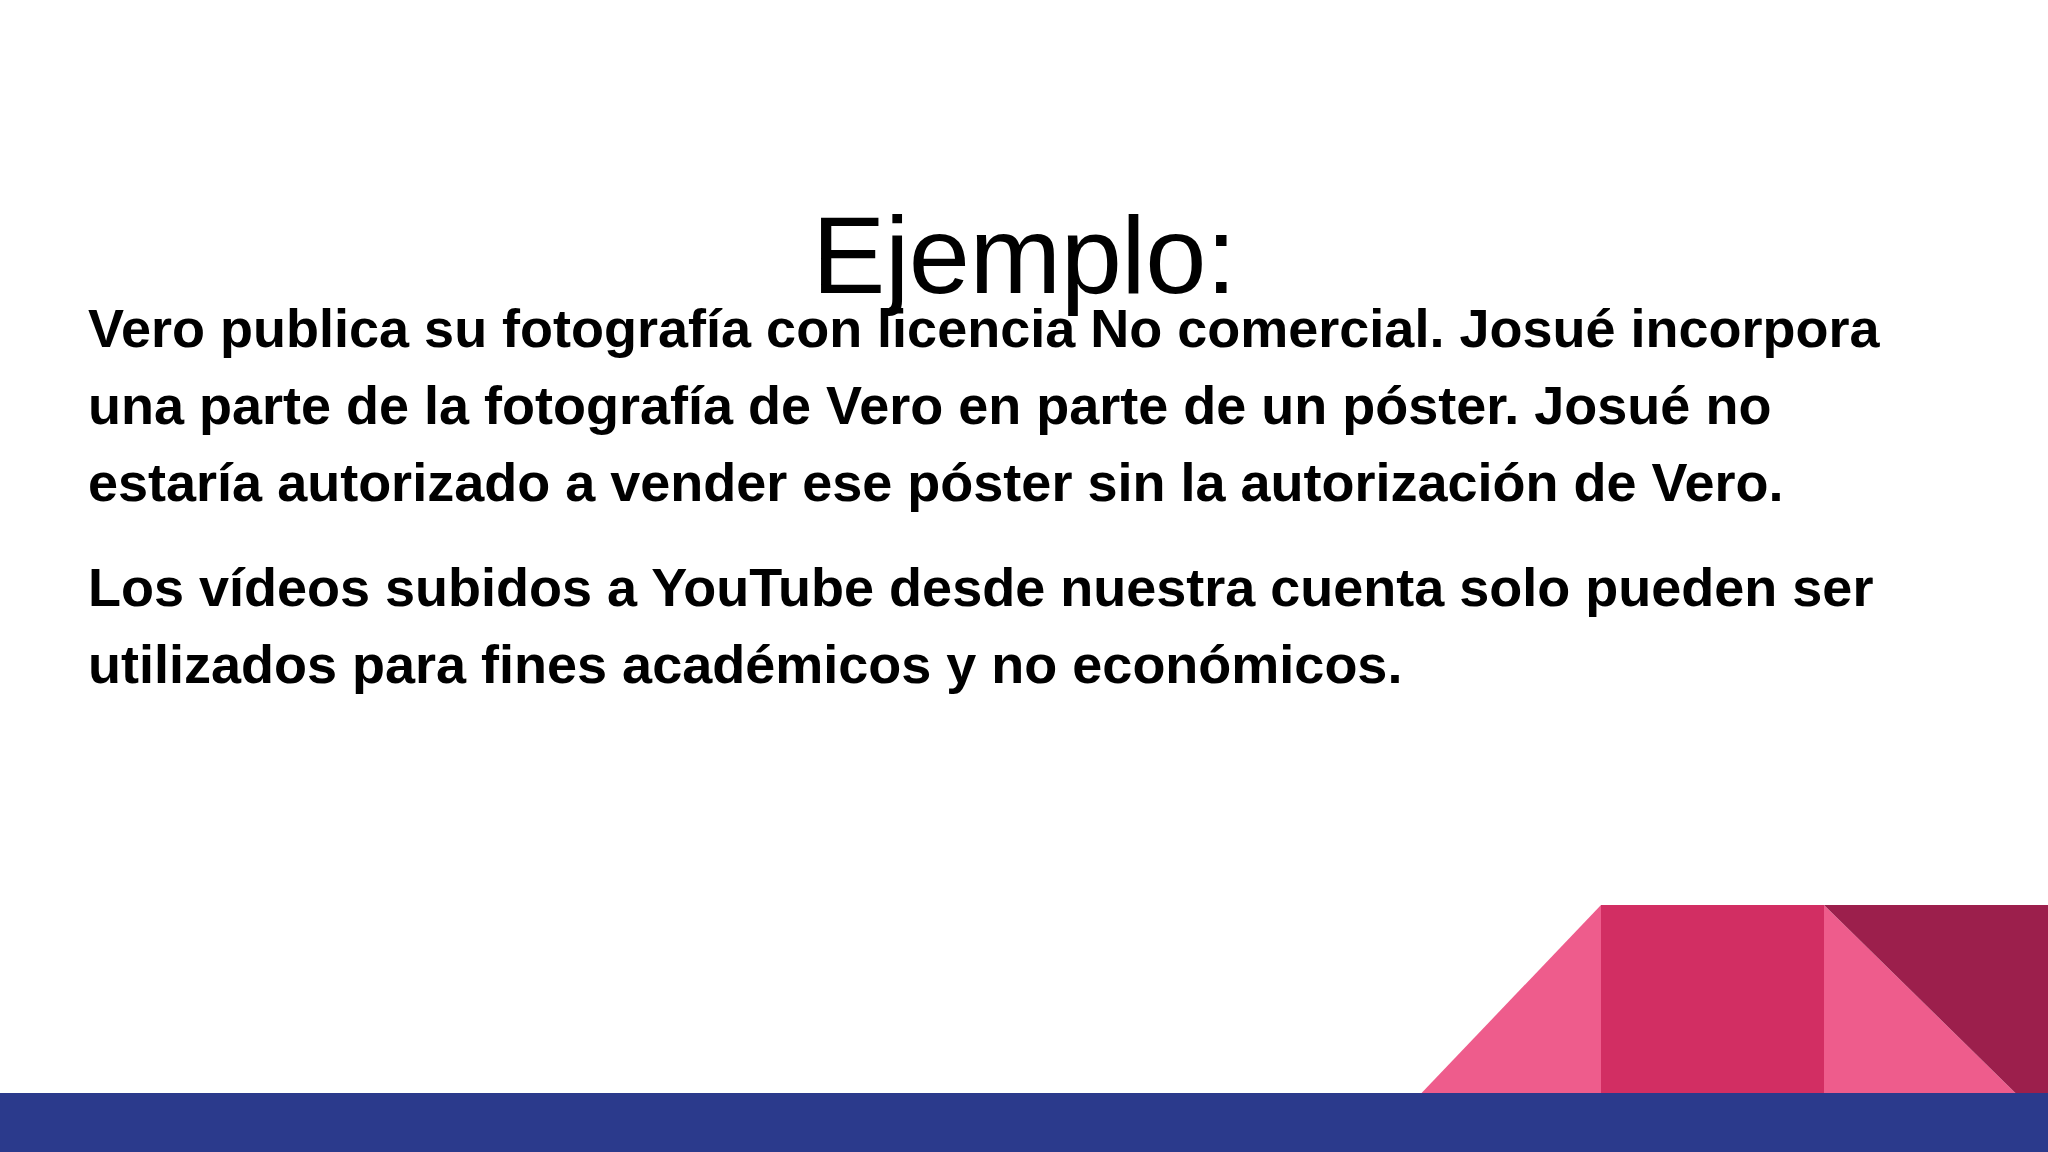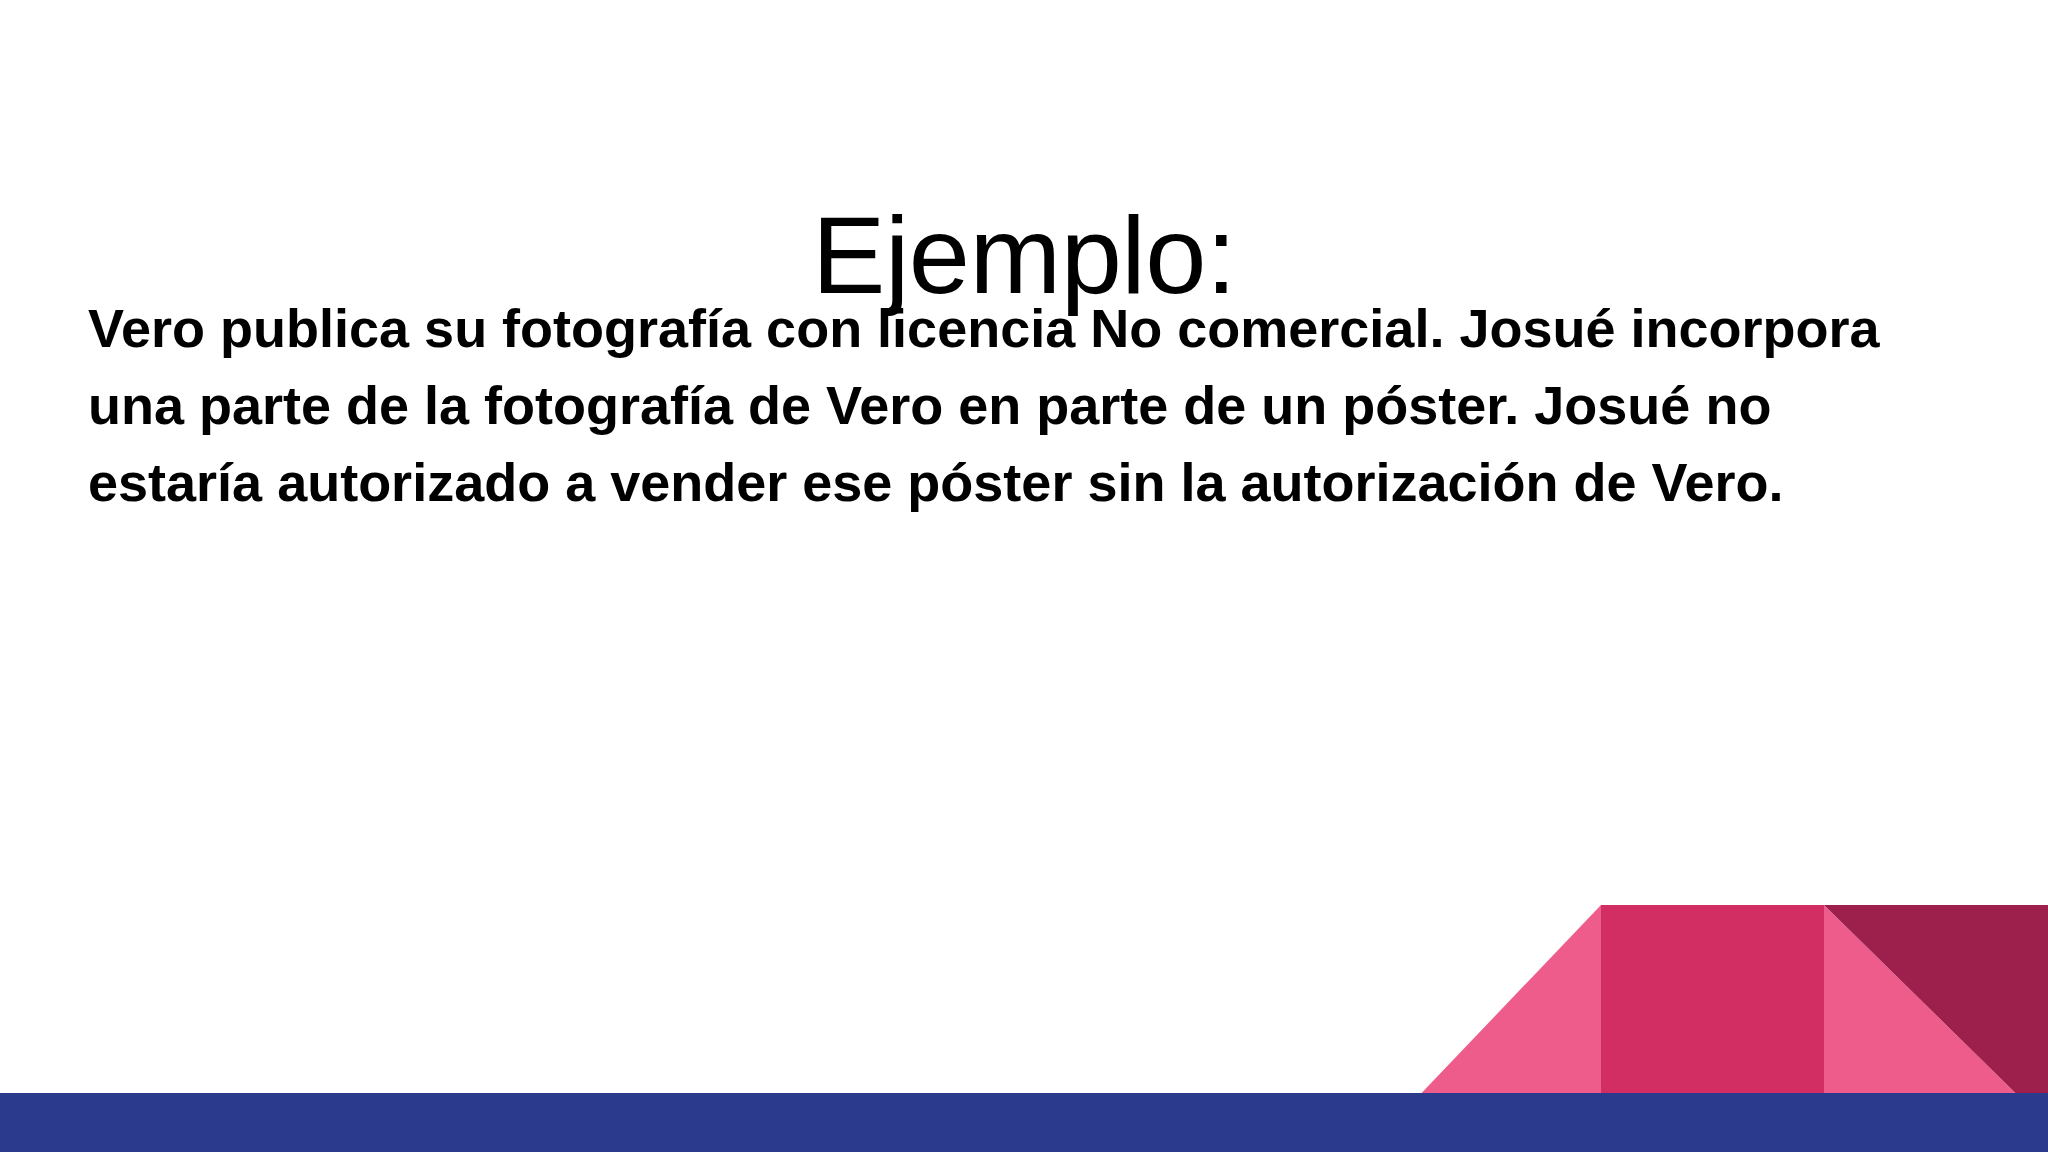--- a/index.html
+++ b/index.html
@@ -84,20 +84,21 @@
 </style>
 </head>
 <body>
 
 <div id="slide">
 
   <h1 id="slide-title">Ejemplo:</h1>
 
   <div id="body-text">
     <p class="para">Vero publica su fotografía con licencia No comercial. Josué incorpora una parte de la fotografía de Vero en parte de un póster. Josué no estaría autorizado a vender ese póster sin la autorización de Vero.</p>
+    <p class="para">Los vídeos subidos a YouTube desde nuestra cuenta solo pueden ser utilizados para fines académicos y no económicos.</p>
   </div>
 
   <div id="corner-decoration">
     <svg viewBox="0 0 680 280" preserveAspectRatio="none" aria-hidden="true">
 
       <polygon points="23,253 233,33 233,253" fill="#EE5C8C"></polygon>
 
       <rect x="233" y="33" width="223" height="220" fill="#D22E63"></rect>
 
       <polygon points="456,33 680,253 456,253" fill="#EE5C8C"></polygon>

